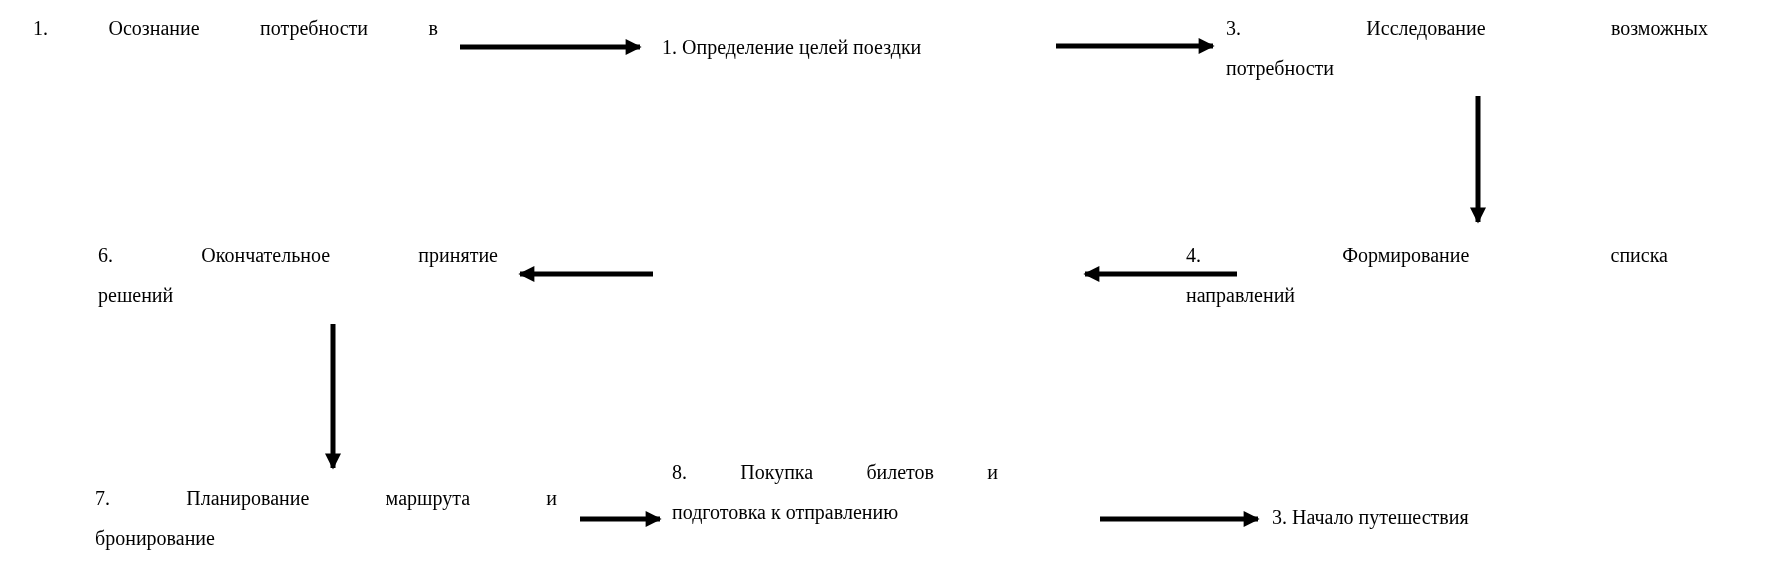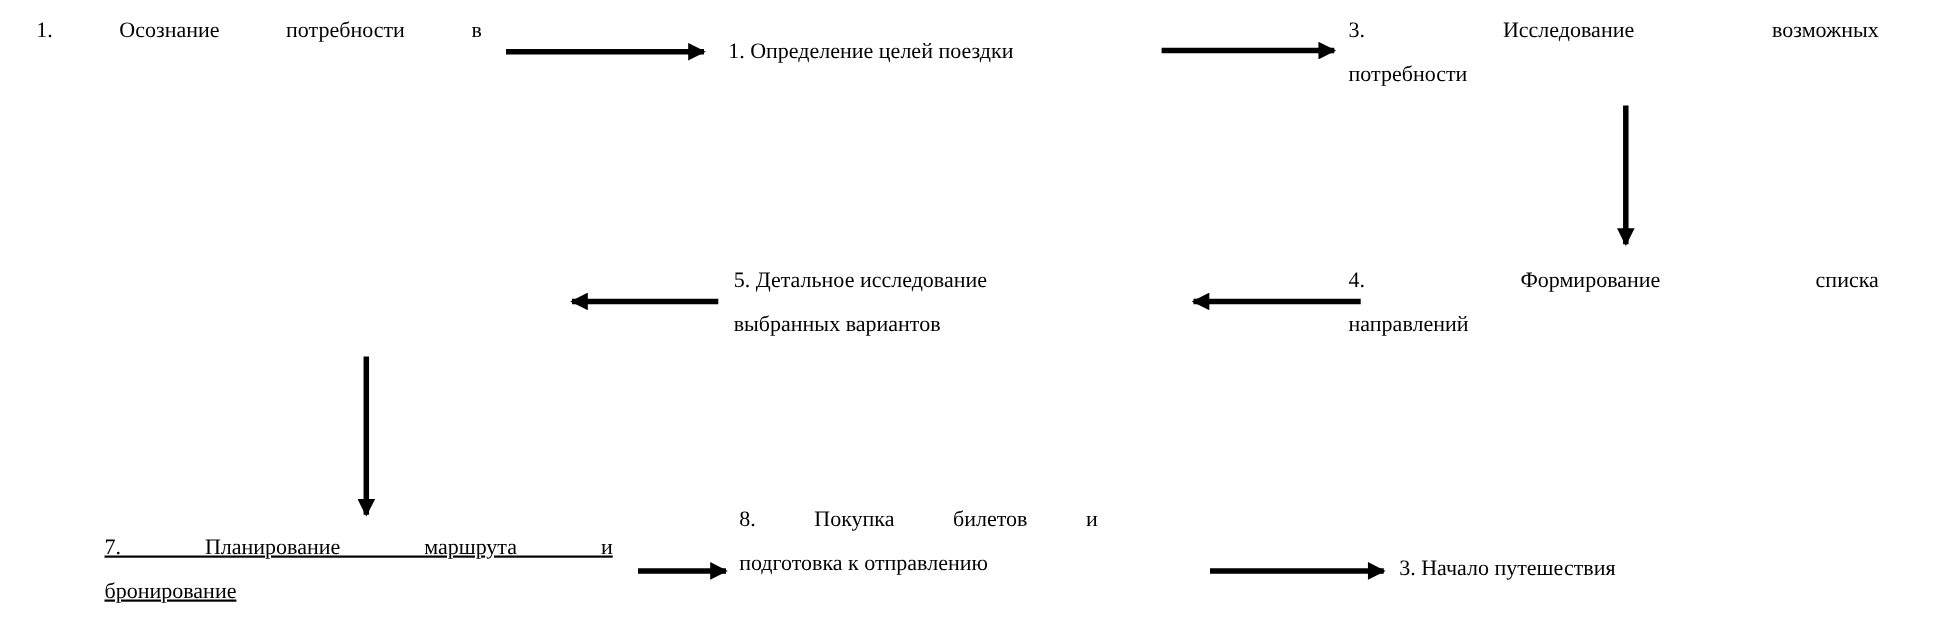--- a/index.html
+++ b/index.html
@@ -66,32 +66,32 @@
 
   <div class="step" style="left:662px; top:27px;">
     <span class="line">1. Определение целей поездки</span>
   </div>
 
   <div class="step" style="left:1226px; top:8px; width:482px;">
     <span class="line justify">3.  Исследование  возможных</span>
     <span class="line">потребности</span>
   </div>
 
-  <div class="step" style="left:1226px; top:235px; width:482px;">
+  <div class="step" style="left:1186px; top:235px; width:482px;">
     <span class="line justify">4.  Формирование  списка</span>
     <span class="line">направлений</span>
   </div>
 
-  <div class="step" style="left:667px; top:235px;">
-    <span class="line">5. Детальное исследование</span>
-    <span class="line">выбранных вариантов</span>
+
+  <div class="step" style="left:98px; top:235px; width:400px;">
+    <span class="line justify">6.  Окончательное  принятие</span>
+    <span class="line">решений</span>
   </div>
 
-
-  <div class="step" style="left:95px; top:478px; width:462px;text-decoration:underline;">
+  <div class="step" style="left:95px; top:478px; width:462px;">
     <span class="line justify">7.  Планирование  маршрута  и</span>
     <span class="line">бронирование</span>
   </div>
 
   <div class="step" style="left:672px; top:452px; width:326px;">
     <span class="line justify">8.  Покупка  билетов  и</span>
     <span class="line">подготовка к отправлению</span>
   </div>
 
   <div class="step" style="left:1272px; top:497px;">

